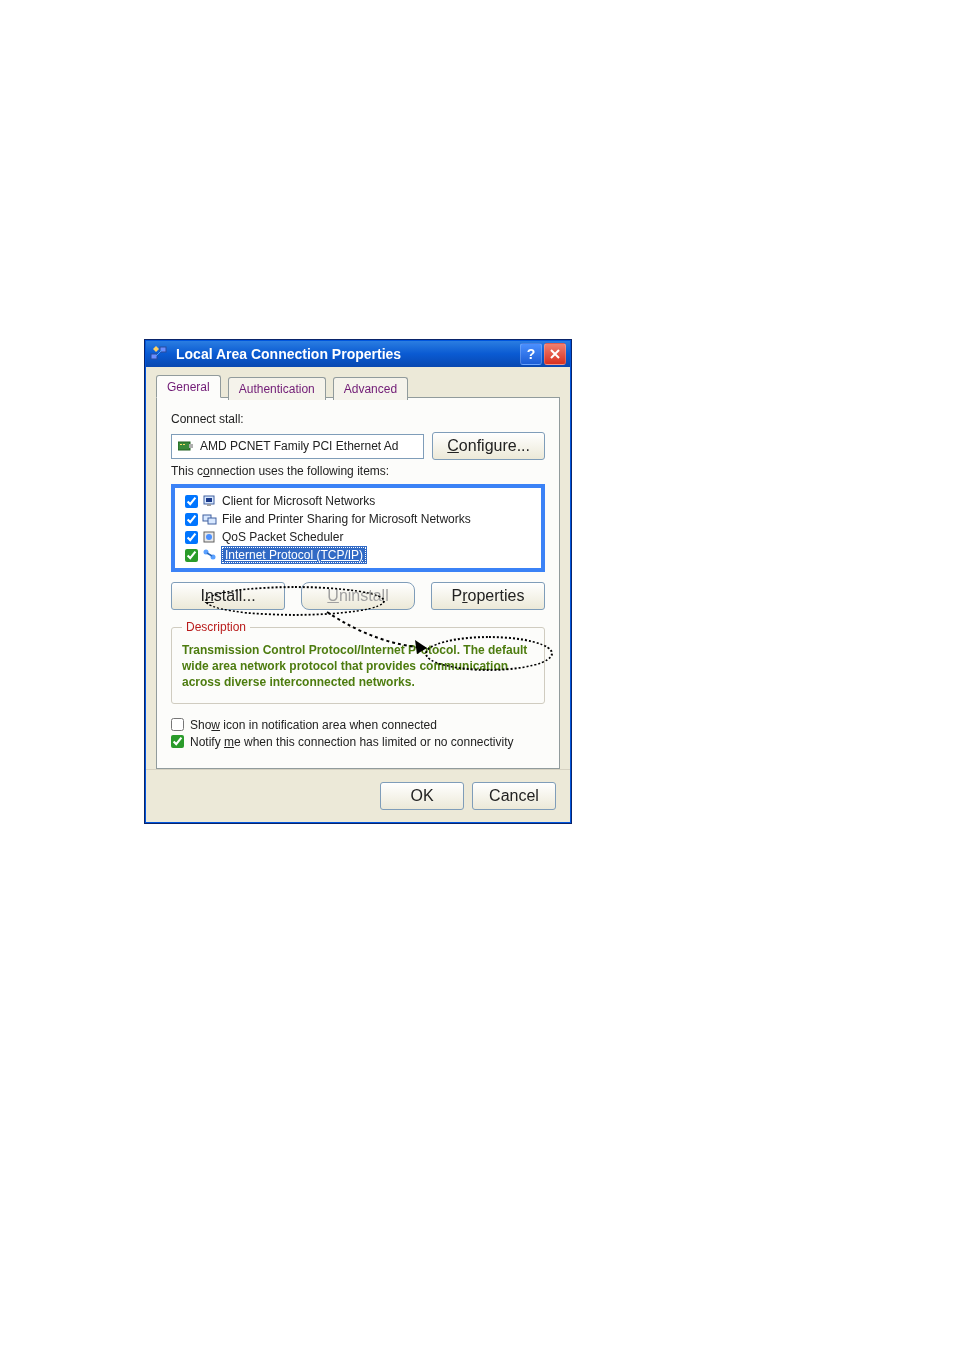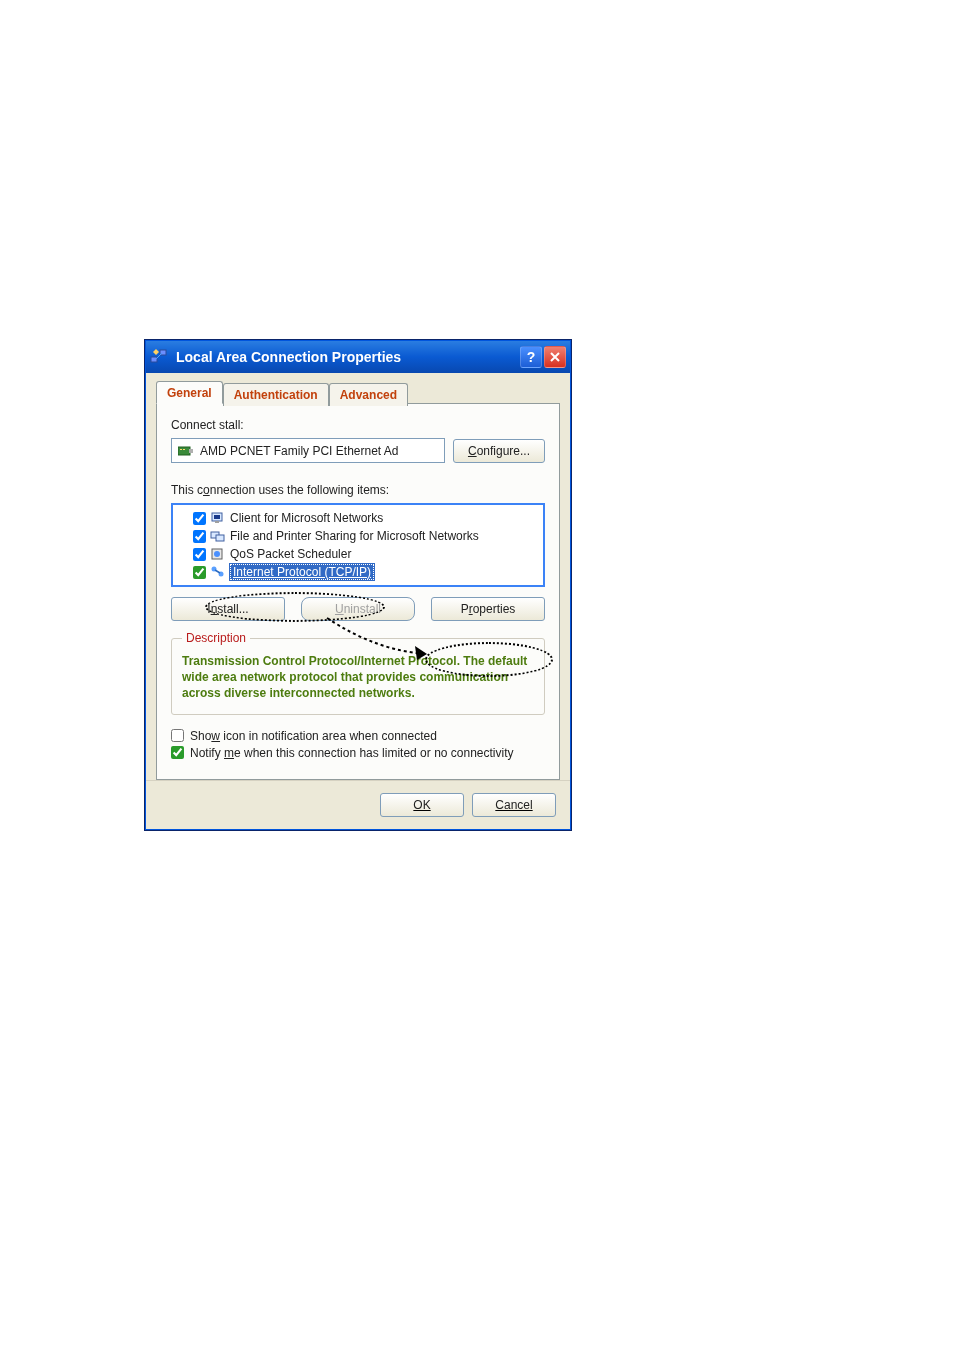--- a/index.html
+++ b/index.html
@@ -19,21 +19,21 @@
       border: 1px solid #0055dd;
       background: #ece9d8;
       box-shadow: 0 0 0 1px #0a246a;
     }
     .titlebar {
       background: linear-gradient(to right, #0a246a, #3a6ea5, #0a246a);
       background: linear-gradient(to bottom, #2a7de1 0%, #0a5ad2 50%, #0848b0 100%);
       color: #fff;
       display: flex;
       align-items: center;
-      height: 32px;
+      height: 26px;
       padding: 0 4px;
       font-weight: bold;
       font-size: 14px;
     }
     .titlebar .icon-slot { width: 20px; height: 16px; position: relative; margin-right: 6px; }
     .titlebar .icon-slot svg { display:block; }
     .titlebar .title-text { flex: 1; }
     .title-btn {
       width: 22px; height: 22px; margin-left: 2px;
       display: flex; align-items: center; justify-content: center;
@@ -49,71 +49,70 @@
       display:flex;
       margin-bottom:-1px;
       position:relative;
       z-index:3;
     }
     .tab {
       border:1px solid #919b9c;
       border-bottom:none;
       background:#f5f3eb;
       padding:4px 10px 3px 10px;
-      margin-right:0px;
+      margin-right:7px;
       border-top-left-radius:3px;
       border-top-right-radius:3px;
       position:relative;
-      color:#c2410c;
-      font-weight:bold;
+      color:#701a75;
     }
     .tab.active {
       background:#fcfcfa;
       border-bottom:1px solid #fcfcfa;
       z-index:4;
     }
     .tab:not(.active){ top:2px; font-size:12px; }
     .tab.active{ padding-top:4px; }
     .panel {
       border:1px solid #919b9c;
       background:#fcfcfa;
       padding:14px 14px 16px 14px;
       position:relative;
       z-index:2;
     }
     .row-label { margin-bottom:6px; color:#222;}
-    .adapter-row { display:flex; gap:8px; align-items:center; margin-bottom:20px;}
+    .adapter-row { display:flex; gap:8px; align-items:center; margin-bottom:4px;}
     .adapter-box {
       flex:1;
       border:1px solid #7f9db9;
       background:#fff;
       height:25px;
       display:flex; align-items:center;
       padding:0 6px;
       gap:6px;
       color:#222;
     }
     .win-btn {
       border:1px solid #7f9db9;
       background:linear-gradient(#fff,#ece9d8);
       border-radius:3px;
       padding:4px 14px;
       color:#222;
       min-width:90px;
       text-align:center;
       font-family:inherit;
-      font-size:12px;
+      font-size:16px;
       cursor:default;
     }
     .win-btn.disabled { color:#a0a0a0;border-radius:8px; }
     .items-box {
-      border:2px solid #3b82f6;
+      border:4px solid #3b82f6;
       background:#fff;
       margin:6px 0 10px 0;
-      padding:4px 16px;
+      padding:4px 6px;
     }
     .item-row { display:flex; align-items:center; gap:4px; padding:1px 4px; color:#222; position:relative;}
     .item-row input[type=checkbox]{ width:13px;height:13px; }
     .item-row .mini-icon { width:16px; height:16px; display:flex;align-items:center;justify-content:center;}
     .item-row.selected .sel-text {
       background:#316ac5;
       color:#fff;
       border:1px dotted #fff;
       outline:1px solid #316ac5;
       padding:0 2px;
@@ -129,21 +128,21 @@
     }
     fieldset.desc legend { color:#b91c1c; padding:0 4px; font-size:12px;}
     fieldset.desc .desc-text{ color:#4d7c0f; line-height:1.35;font-weight:bold;}
     .check-row { display:flex; align-items:center; gap:6px; color:#222; margin:3px 0;}
     .check-row input{ width:13px;height:13px;}
     .green-check { accent-color:#2a9b2a; }
     .footer {
       border-top:1px solid #d6d2c2;
       background:#ece9d8;
       padding:12px 14px;
-      display:flex; justify-content:flex-end; gap:8px;text-decoration:underline;
+      display:flex; justify-content:flex-end; gap:8px;
     }
     .footer .win-btn{ min-width:84px;}
     .net-mini svg{display:block;}
     .udl{ text-decoration: underline; }
     
     .annot { position:absolute; border:2px dotted #000; border-radius:50%; pointer-events:none;}
   </style>
 </head>
 <body>
 

